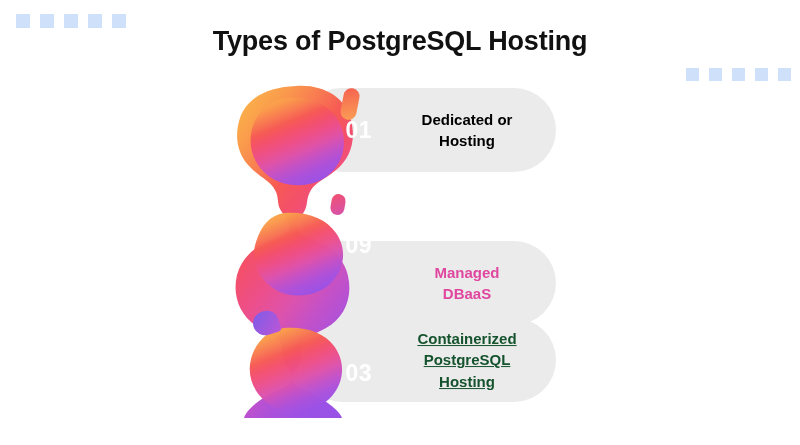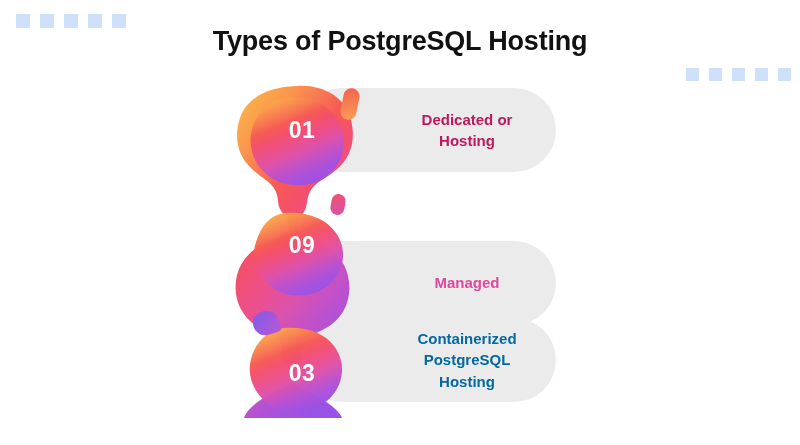--- a/index.html
+++ b/index.html
@@ -73,39 +73,39 @@
     position: absolute;
     left: 86px;
     width: 162px;
     top: 50%;
     transform: translateY(-50%);
     text-align: center;
     font-size: 15px;
     font-weight: bold;
     line-height: 1.42;
   }
-  #card-text-1 { color: #be185d; }
+  #card-text-1 { color: #000000; }
   #card-text-2 { color: #e0479f; }
-  #card-text-3 { color: #0369a1; }
+  #card-text-3 { color: #14532d; text-decoration: underline; }
 
   
   #blob-chain {
     position: absolute;
     left: 232px;
     top: 78px;
     width: 140px;
     height: 340px;
   }
 
   
   .blob-number {
     position: absolute;
     width: 140px;
     left: 232px;
-    text-align: center;
+    text-align: right;
     font-size: 23px;
     font-weight: bold;
     color: #ffffff;
     letter-spacing: 0.5px;
   }
   #blob-number-1 { top: 117px; }
   #blob-number-2 { top: 232px; }
   #blob-number-3 { top: 348px; margin-top: 12px; }
 
   
@@ -166,20 +166,21 @@
   <div class="card" id="card-1">
     <div class="card-text" id="card-text-1">
       <div>Dedicated or</div>
       <div>Hosting</div>
     </div>
   </div>
 
   <div class="card" id="card-2">
     <div class="card-text" id="card-text-2">
       <div>Managed</div>
+      <div>DBaaS</div>
     </div>
   </div>
 
   <div class="card" id="card-3">
     <div class="card-text" id="card-text-3">
       <div>Containerized</div>
       <div>PostgreSQL</div>
       <div>Hosting</div>
     </div>
   </div>

